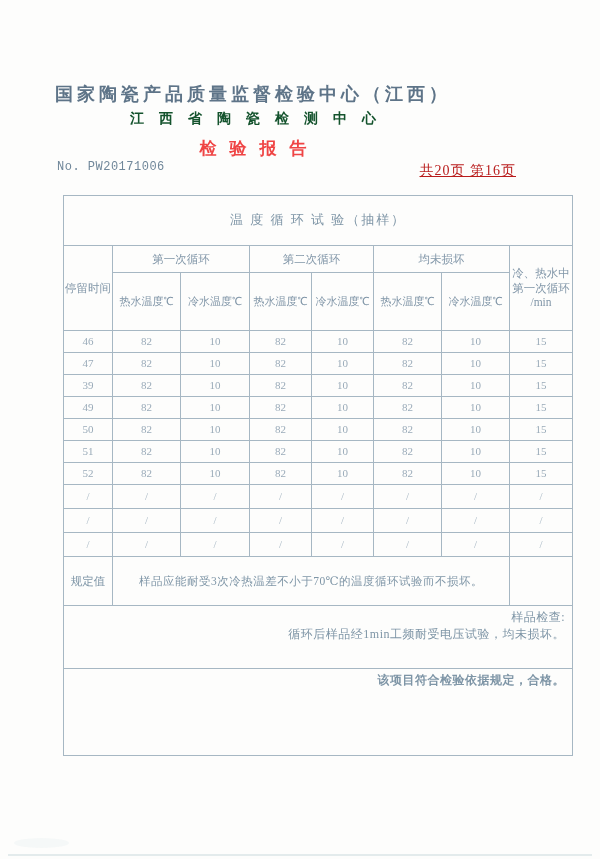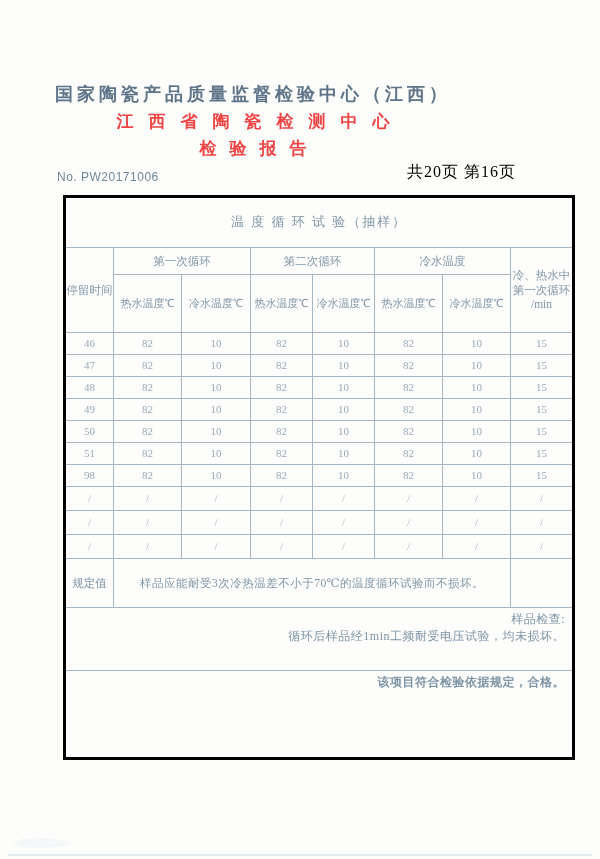--- a/index.html
+++ b/index.html
@@ -9,33 +9,33 @@
     font-family:"Liberation Serif","DejaVu Serif",serif;
     position:relative;overflow:hidden;
   }
   .page{position:absolute;left:0;top:0;width:572px;height:859px;background:#fdfdfc;}
 
   
   .hdr{position:absolute;left:0;top:0;width:506px;text-align:center;}
   .t1{position:absolute;left:0;top:82px;width:100%;
       font-size:18px;font-weight:bold;letter-spacing:4px;color:#5e7488;}
   .t2{position:absolute;left:0;top:110px;width:100%;
-      font-size:17px;font-weight:bold;letter-spacing:15px;text-indent:15px;color:#ef4444;}
+      font-size:14px;font-weight:bold;letter-spacing:15px;text-indent:15px;color:#14532d;}
   .t3{position:absolute;left:0;top:137px;width:100%;
       font-size:17px;font-weight:bold;letter-spacing:13px;text-indent:13px;color:#ef4444;}
 
-  .no{position:absolute;left:57px;top:170px;font-family:Liberation Sans, sans-serif;
+  .no{position:absolute;left:57px;top:160px;font-family:Liberation Mono, monospace;
       font-size:12px;color:#70879a;letter-spacing:0.5px;}
-  .pg{position:absolute;right:56px;top:162px;font-size:16px;color:#000000;letter-spacing:1px;}
+  .pg{position:absolute;right:56px;top:162px;font-size:14px;color:#b91c1c;letter-spacing:1px;text-decoration:underline;}
 
   
   table.rpt{
     position:absolute;left:63px;top:195px;width:509px;
     border-collapse:collapse;table-layout:fixed;
-    border:3px solid #000000;
+    border:1px solid #000000;
     color:#8ba0b0;
   }
   table.rpt td{
     border:1px solid #a6b7c3;
     text-align:center;vertical-align:middle;
     font-size:11.5px;line-height:1.25;
     padding:0;overflow:hidden;
   }
   tr.title-row td{height:49px;font-size:13px;color:#7e95a6;letter-spacing:2px;}
   tr.h1 td{height:26px;color:#8196a8;}
@@ -82,21 +82,21 @@
         <col style="width:63px">
     </colgroup>
     <tbody>
       <tr class="title-row">
         <td colspan="8">温 度 循 环 试 验（抽样）</td>
       </tr>
       <tr class="h1">
         <td rowspan="2">停留时间</td>
         <td colspan="2">第一次循环</td>
         <td colspan="2">第二次循环</td>
-        <td colspan="2">冷水温度</td>
+        <td colspan="2">均未损坏</td>
         <td rowspan="2" class="dur">
           <div>冷、热水中</div>
           <div>第一次循环</div>
           <div>/min</div>
         </td>
       </tr>
       <tr class="h2">
         <td>热水温度℃</td>
         <td>冷水温度℃</td>
         <td>热水温度℃</td>
@@ -120,21 +120,21 @@
           <td>47</td>
           <td>82</td>
           <td>10</td>
           <td>82</td>
           <td>10</td>
           <td>82</td>
           <td>10</td>
           <td>15</td>
         </tr>
         <tr class="data-row">
-          <td>48</td>
+          <td>39</td>
           <td>82</td>
           <td>10</td>
           <td>82</td>
           <td>10</td>
           <td>82</td>
           <td>10</td>
           <td>15</td>
         </tr>
         <tr class="data-row">
           <td>49</td>
@@ -160,21 +160,21 @@
           <td>51</td>
           <td>82</td>
           <td>10</td>
           <td>82</td>
           <td>10</td>
           <td>82</td>
           <td>10</td>
           <td>15</td>
         </tr>
         <tr class="data-row">
-          <td>98</td>
+          <td>52</td>
           <td>82</td>
           <td>10</td>
           <td>82</td>
           <td>10</td>
           <td>82</td>
           <td>10</td>
           <td>15</td>
         </tr>
         <tr class="data-row slash-row">
           <td>/</td>

